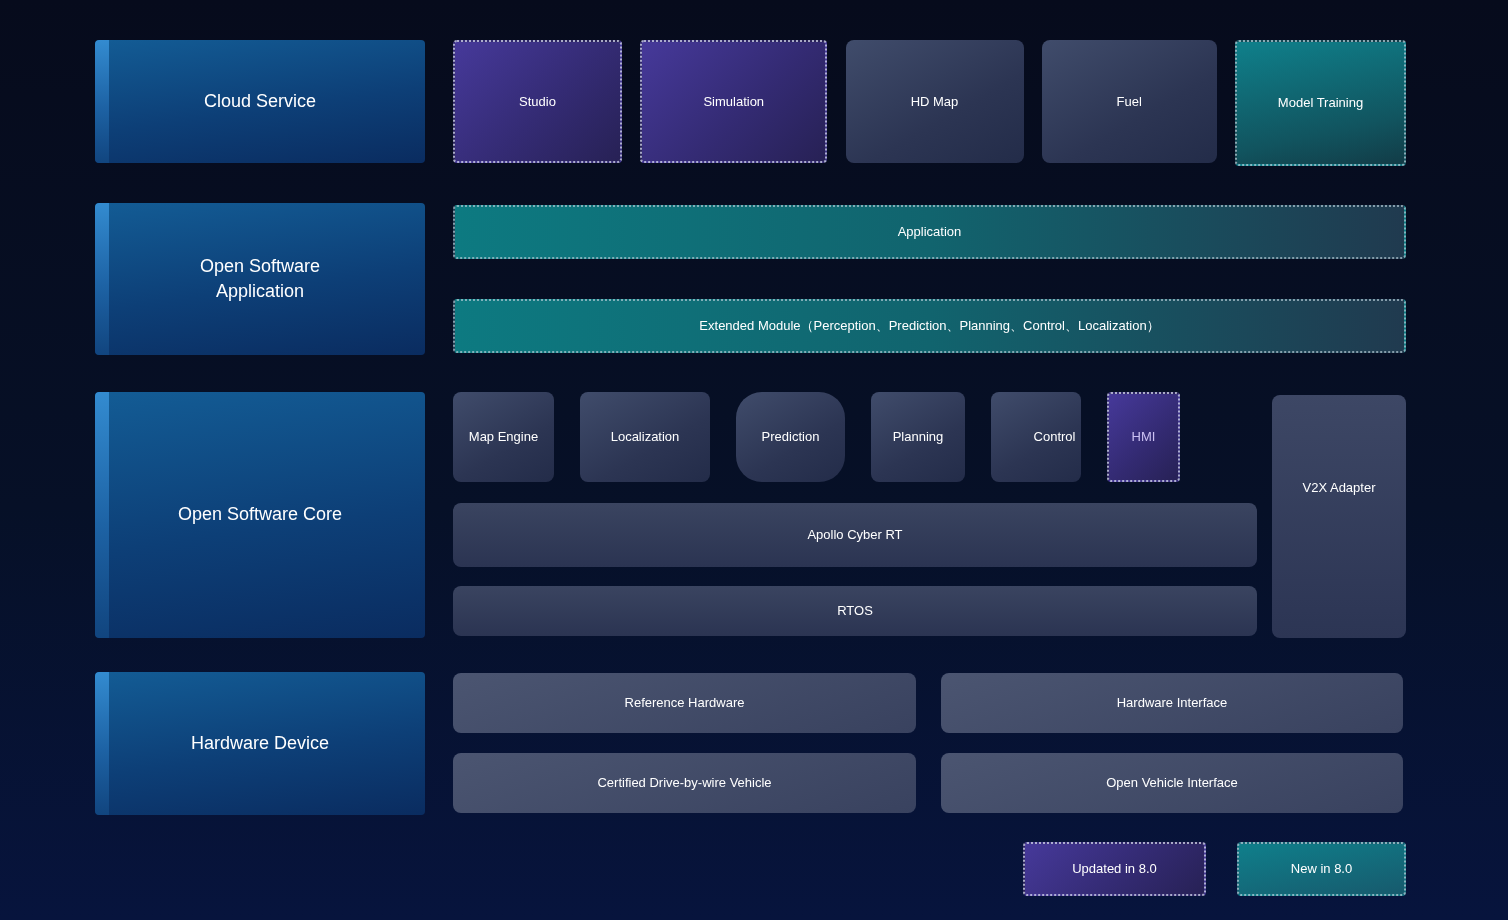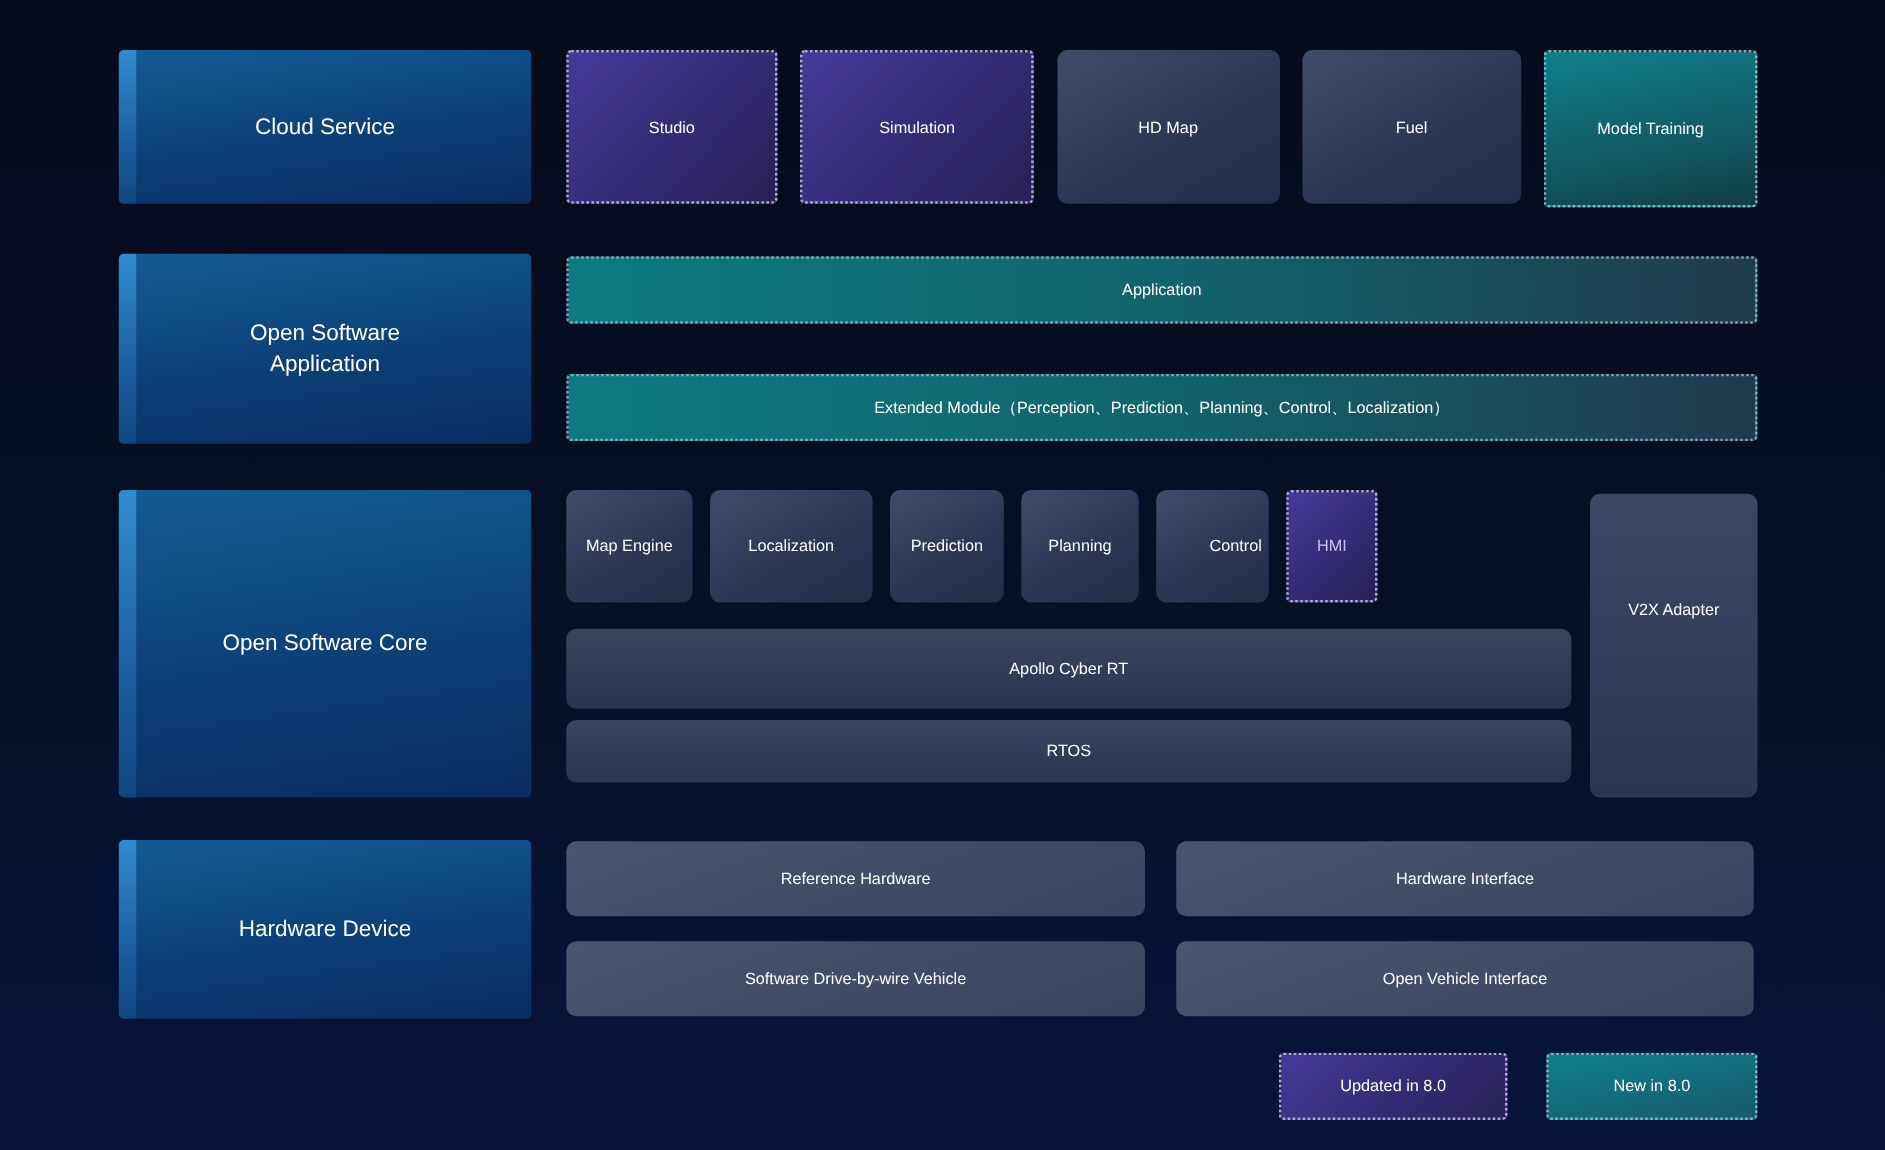--- a/index.html
+++ b/index.html
@@ -79,31 +79,31 @@
   .b-hdmap      { width: 178px; height: 123px; }
   .b-fuel       { width: 175px; height: 123px; }
   .b-training   { width: 171px; height: 126px; }
 
   
   .row2 .right { flex-direction: column; justify-content: space-between; padding: 2px 0; }
   .bar { width: 100%; height: 54px; }
 
   
   .core-left { flex: 1; display: flex; flex-direction: column; }
-  .modules { display: flex; gap: 14px; height: 90px; }
+  .modules { display: flex; gap: 26px; height: 90px; }
   .b-map-engine   { width: 101px; }
   .b-localization { width: 130px; }
   .b-perception   { width: 114px; }
-  .b-prediction   { width: 91px; }
+  .b-prediction   { width: 109px; border-radius: 26px; }
   .b-planning     { width: 94px; }
   .b-control      { width: 90px; padding-left: 37px; }
   .b-hmi          { width: 73px; color: #cbc0f2; }
   .modules .box { height: 90px; }
   .b-cyber { height: 64px; margin-top: 21px; width: 100%; }
-  .b-rtos  { height: 50px; margin-top: 9px; width: 100%; }
+  .b-rtos  { height: 50px; margin-top: 19px; width: 100%; }
   .b-v2x   { width: 134px; height: 243px; margin-left: 15px; margin-top: 3px;
              background: linear-gradient(180deg, #3d4765 0%, #2c3554 100%);
              border-radius: 8px; align-items: flex-start; padding-top: 84px; }
 
   
   .hw-grid {
     flex: 1; display: grid;
     grid-template-columns: 463px 462px;
     grid-template-rows: 60px 60px;
     column-gap: 25px; row-gap: 20px;
@@ -175,21 +175,21 @@
   </div>
 
   <div class="row row4">
     <div class="category">
       <div class="stripe"></div>
       <div class="cat-label">Hardware Device</div>
     </div>
     <div class="hw-grid">
       <div class="box slate-light">Reference Hardware</div>
       <div class="box slate-light">Hardware Interface</div>
-      <div class="box slate-light">Software Drive-by-wire Vehicle</div>
+      <div class="box slate-light">Certified Drive-by-wire Vehicle</div>
       <div class="box slate-light">Open Vehicle Interface</div>
     </div>
   </div>
 
   <div class="legend">
     <div class="box purple b-updated">Updated in 8.0</div>
     <div class="box b-new">New in 8.0</div>
   </div>
 
 </div>

